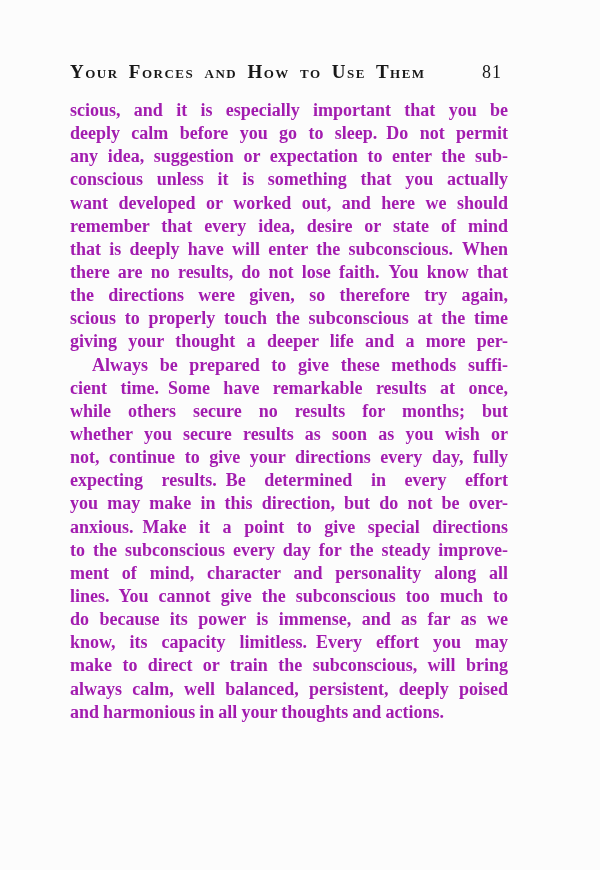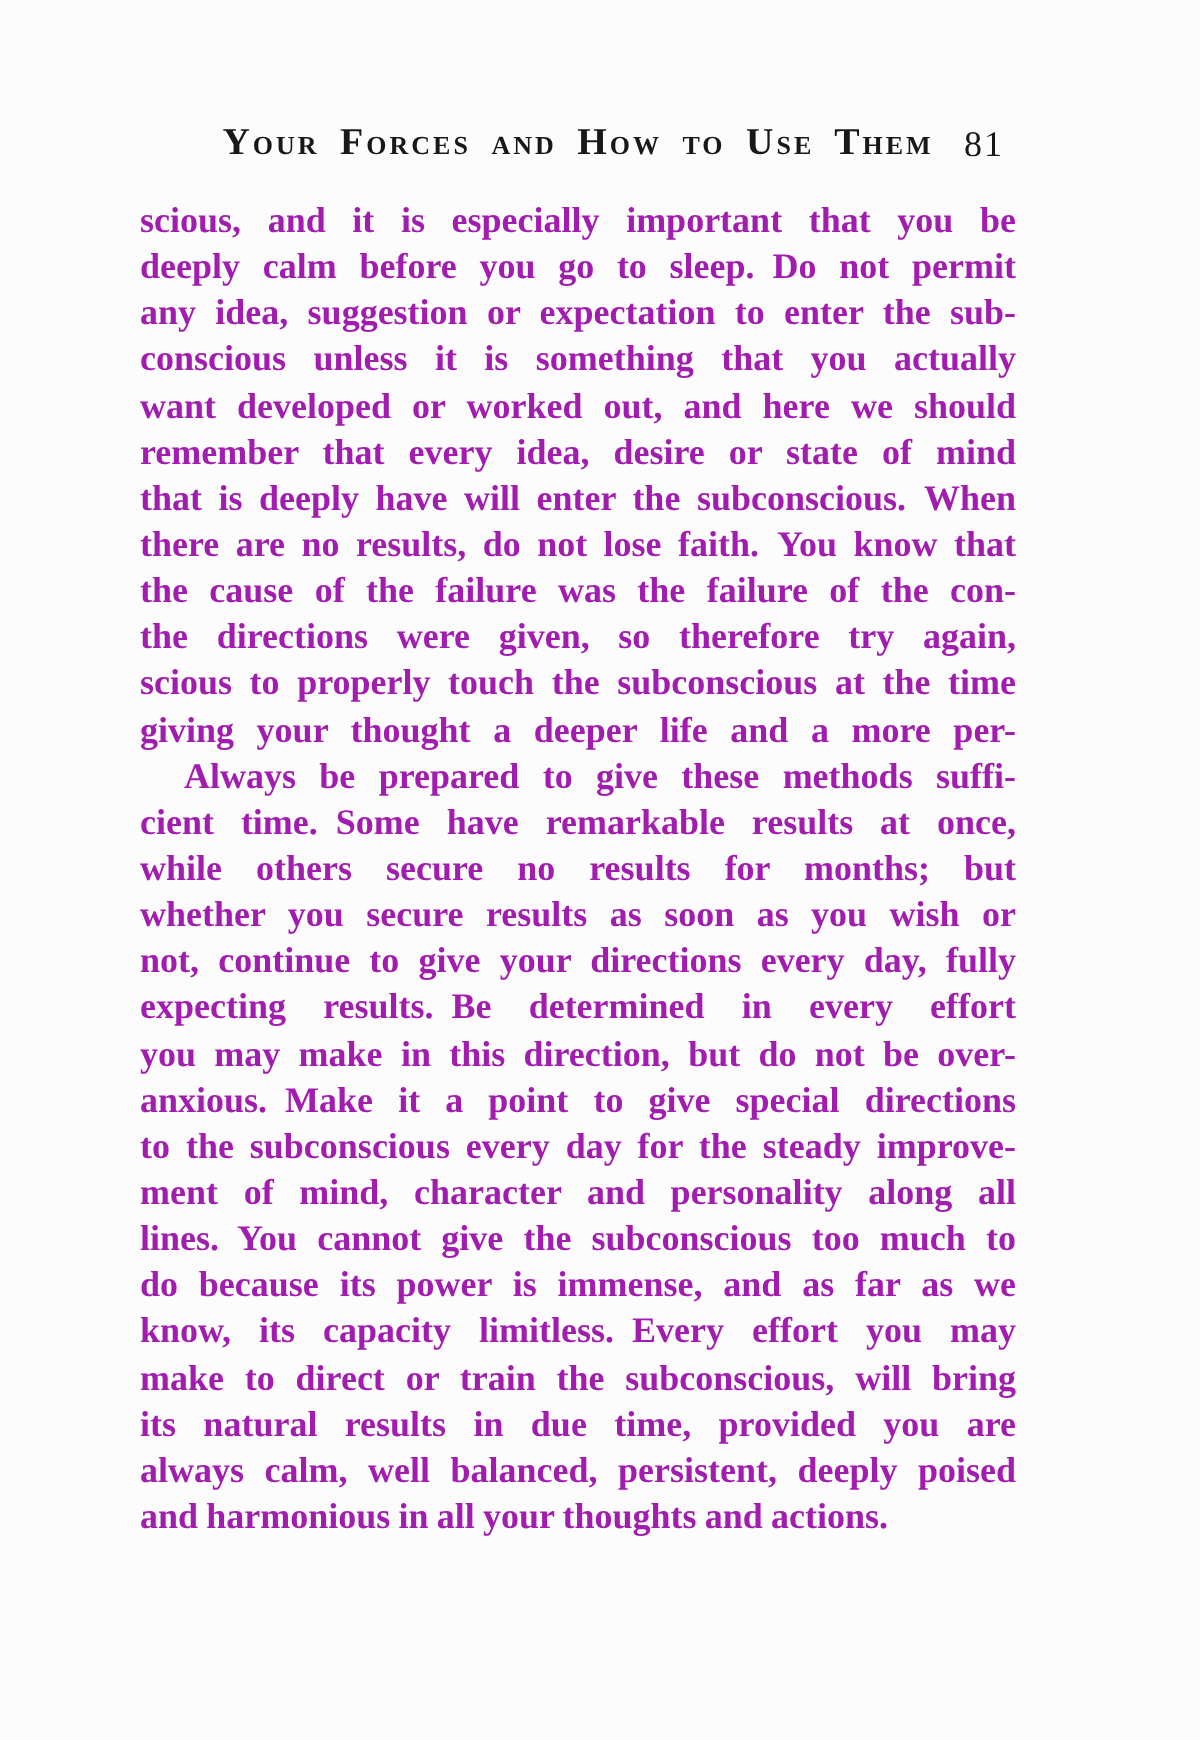--- a/index.html
+++ b/index.html
@@ -10,21 +10,21 @@
     overflow:hidden;
     font-family:"Liberation Serif","DejaVu Serif",serif;
     color:#1d1d1d;
     -webkit-font-smoothing:antialiased;
   }
   
   .running-head{
     position:absolute;top:61px;left:70px;width:438px;height:22px;
   }
   .head-title{
-    display:block;text-align:center;
+    display:block;
     font-weight:700;font-variant:small-caps;
     font-size:19px;letter-spacing:1.5px;word-spacing:4px;
     color:#181818;
   }
   .page-num{
     position:absolute;right:6px;top:1px;
     font-weight:400;font-size:18px;letter-spacing:1px;
     color:#181818;
   }
   
@@ -56,37 +56,35 @@
   <main class="text-block">
 
     <div class="line">scious, and it is especially important that you be</div>
     <div class="line">deeply calm before you go to sleep. Do not permit</div>
     <div class="line">any idea, suggestion or expectation to enter the sub-</div>
     <div class="line">conscious unless it is something that you actually</div>
     <div class="line">want developed or worked out, and here we should</div>
     <div class="line">remember that every idea, desire or state of mind</div>
     <div class="line">that is deeply have will enter the subconscious. When</div>
     <div class="line">there are no results, do not lose faith. You know that</div>
-    <div class="line">the cause of the failure was the failure of the con-</div>
     <div class="line">the directions were given, so therefore try again,</div>
     <div class="line">scious to properly touch the subconscious at the time</div>
     <div class="line">giving your thought a deeper life and a more per-</div>
 
     <div class="line indent">Always be prepared to give these methods suffi-</div>
     <div class="line">cient time. Some have remarkable results at once,</div>
     <div class="line">while others secure no results for months; but</div>
     <div class="line">whether you secure results as soon as you wish or</div>
     <div class="line">not, continue to give your directions every day, fully</div>
     <div class="line">expecting results. Be determined in every effort</div>
     <div class="line">you may make in this direction, but do not be over-</div>
     <div class="line">anxious. Make it a point to give special directions</div>
     <div class="line">to the subconscious every day for the steady improve-</div>
     <div class="line">ment of mind, character and personality along all</div>
     <div class="line">lines. You cannot give the subconscious too much to</div>
     <div class="line">do because its power is immense, and as far as we</div>
     <div class="line">know, its capacity limitless. Every effort you may</div>
     <div class="line">make to direct or train the subconscious, will bring</div>
-    <div class="line">its natural results in due time, provided you are</div>
     <div class="line">always calm, well balanced, persistent, deeply poised</div>
     <div class="line end">and harmonious in all your thoughts and actions.</div>
   </main>
 
 </div>
 
 </body></html>

